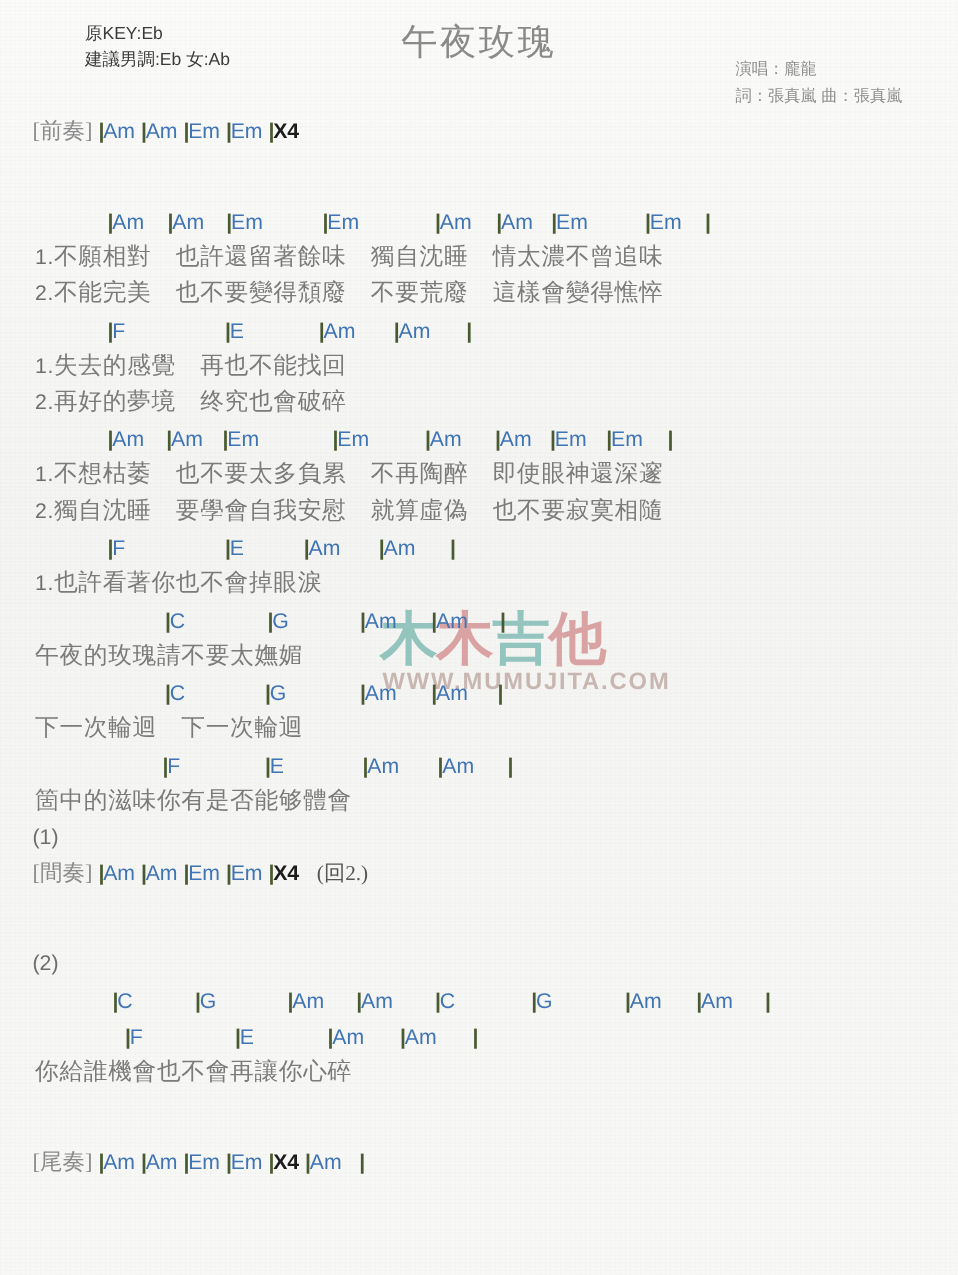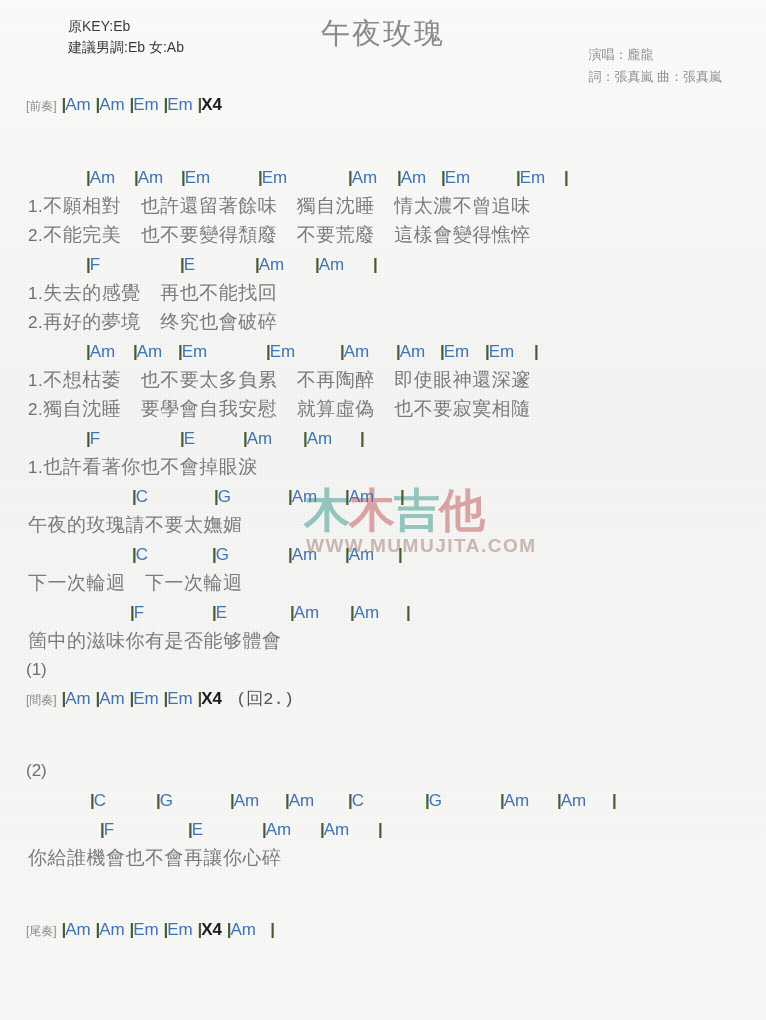--- a/index.html
+++ b/index.html
@@ -118,33 +118,33 @@
   
   .sectionline {
     position: relative;
     height: 29px;
     padding-left: 26px;
     white-space: pre;
     font-size: 17px;
     line-height: 25px;
   }
   .sec-label {
-    font-family: Liberation Sans, sans-serif;
-    font-size: 12px;
+    font-family: Liberation Serif, serif;
+    font-size: 18px;
     color: #8a8a8a;
   }
   .sec-chords {
     font-family: "Liberation Sans", sans-serif;
     font-size: 17px;
     color: #3f74b5;
   }
   .sec-chords .bar { color: #4a5a30; font-weight: 700; letter-spacing: -1px; }
   .sec-chords .rep { color: #1c1c1c; font-weight: 700; }
   .sec-note {
-    font-family: Liberation Mono, monospace;
+    font-family: Liberation Serif, serif;
     font-size: 17px;
     color: #555;
     text-align: right;
   }
   .marker {
     position: relative;
     height: 29px;
     padding-left: 26px;
     font-family: "Liberation Sans", sans-serif;
     font-size: 17px;

